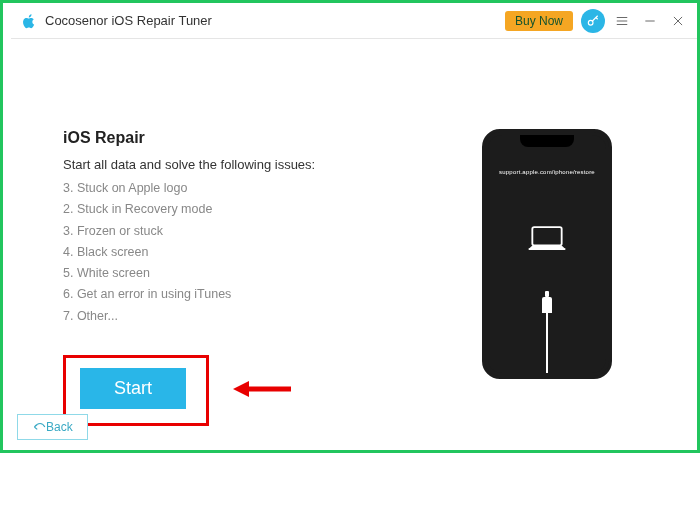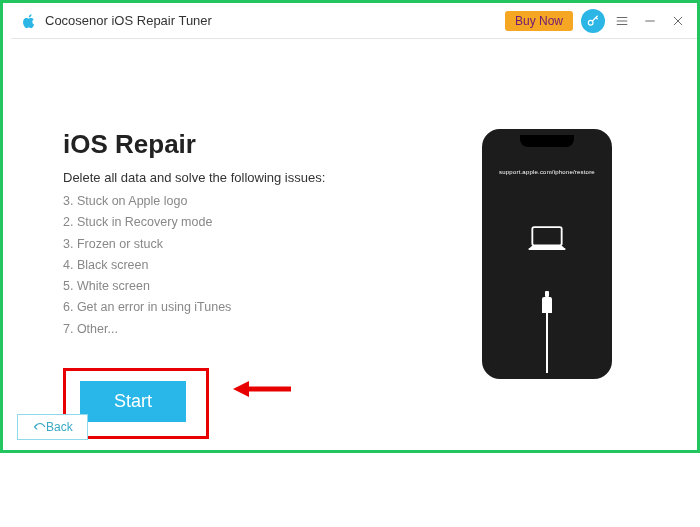--- a/index.html
+++ b/index.html
@@ -9,36 +9,36 @@
   }
   
   .titlebar {
     height: 36px; display: flex; align-items: center; padding: 0 8px 0 8px; border-bottom: 1px solid #e5e5e5;
   }
   .apple-icon { width: 20px; height: 20px; margin-right: 6px; display:inline-flex; align-items:center; justify-content:center;}
   .apple-icon svg { width: 18px; height: 18px; }
   .app-title { font-size: 13px; color: #333; flex: 0 0 auto; }
   .titlebar-spacer { flex: 1; }
   .buy-now {
-    background: #f5a623; color: #701a75; font-size: 12px; padding: 3px 10px; border-radius: 3px; cursor: pointer;
+    background: #f5a623; color: #14532d; font-size: 12px; padding: 3px 10px; border-radius: 3px; cursor: pointer;
   }
   .round-btn {
     width: 24px; height: 24px; border-radius: 50%; background: #2bb6e6; display: inline-flex;
     align-items: center; justify-content: center; margin-left: 8px; cursor: pointer;
   }
   .round-btn svg { width: 14px; height: 14px; stroke: #fff; fill: none; stroke-width: 2; }
   .menu-icon, .min-icon, .close-icon {
     width: 22px; height: 22px; display: inline-flex; align-items: center; justify-content: center;
     margin-left: 6px; cursor: pointer; color: #555;
   }
   .menu-icon svg, .min-icon svg, .close-icon svg { width: 14px; height: 14px; stroke: #555; stroke-width: 1.5; fill: none; }
   
   .content { position: absolute; top: 36px; left: 0; right: 0; bottom: 56px; padding: 90px 60px 0 60px; display:flex;}
   .left-col { flex: 1; }
-  .heading { font-size: 26px; font-weight: 600; color: #222; margin-bottom: 10px; }
+  .heading { font-size: 16px; font-weight: 600; color: #222; margin-bottom: 10px; }
   .subheading { font-size: 13px; color: #333; margin-bottom: 6px; }
   .issues { list-style: none; }
   .issues li { font-size: 12.5px; color: #888; line-height: 1.7; }
   .start-wrap {
     margin-top: 28px; display: inline-block; border: 3px solid #e80000; padding: 10px 20px 14px 14px;
     position: relative;
   }
   .start-btn {
     background: #29b6e8; color: #fff; font-size: 18px; border: none; padding: 10px 34px; cursor: pointer;
     font-weight: 400;
@@ -110,21 +110,21 @@
       <svg viewBox="0 0 24 24">
           <line x1="5" y1="5" x2="19" y2="19"></line>
           <line x1="19" y1="5" x2="5" y2="19"></line>
         </svg>
     </span>
   </div>
 
   <div class="content">
     <div class="left-col">
       <h1 class="heading">iOS Repair</h1>
-      <p class="subheading">Delete all data and solve the following issues:</p>
+      <p class="subheading">Start all data and solve the following issues:</p>
       <ul class="issues">
         <li>3. Stuck on Apple logo</li>
         <li>2. Stuck in Recovery mode</li>
         <li>3. Frozen or stuck</li>
         <li>4. Black screen</li>
         <li>5. White screen</li>
         <li>6. Get an error in using iTunes</li>
         <li>7. Other...</li>
       </ul>
       <div class="start-wrap">

